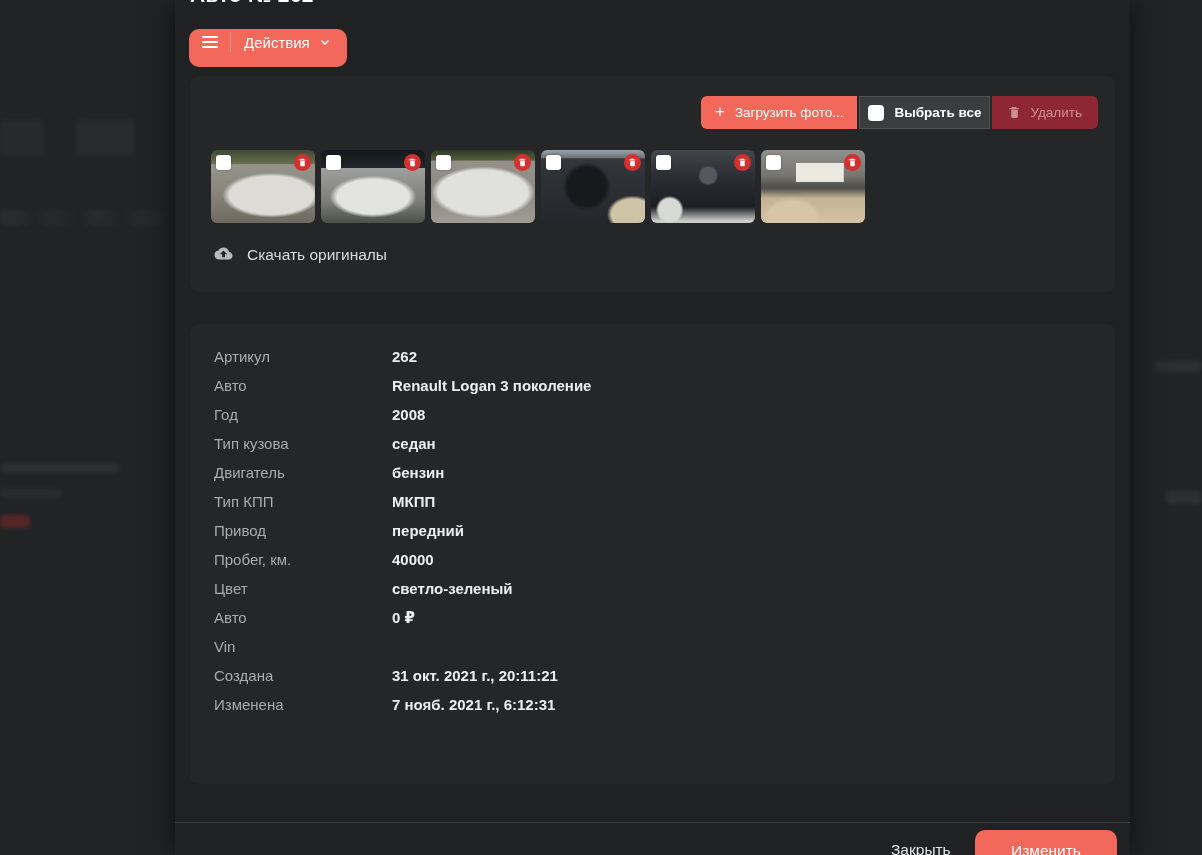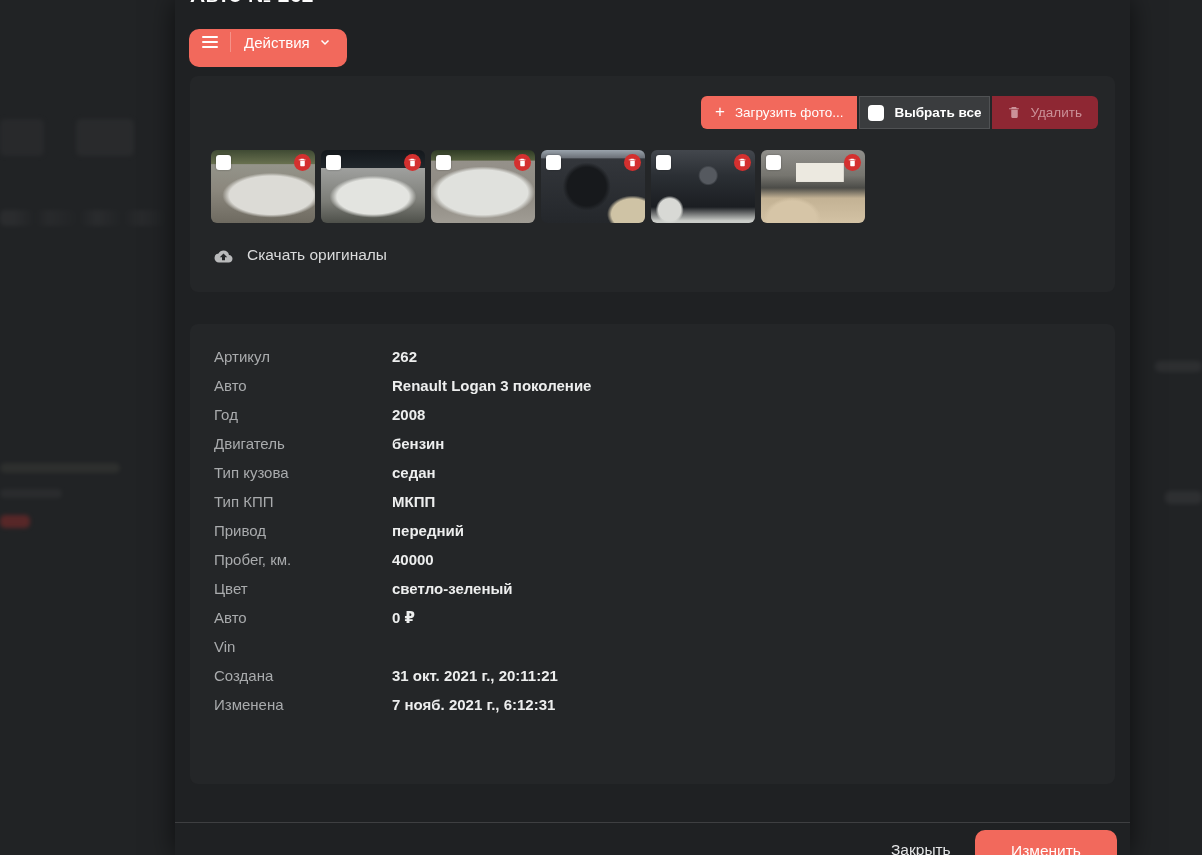--- a/index.html
+++ b/index.html
@@ -59,21 +59,21 @@
      radial-gradient(ellipse 30px 22px at 88% 88%,#cfc3a5 0 70%,rgba(207,195,165,0) 85%),
      linear-gradient(180deg,#9aa3ac 0%,#6b7077 11%,#33363b 12%,#24272b 100%);}
   .thumb[data-variant="v5"]{background:
      radial-gradient(circle 14px at 18% 82%,#d8d9d5 0 80%,rgba(216,217,213,0) 100%),
      radial-gradient(circle 10px at 55% 35%,#55595f 0 80%,rgba(85,89,95,0) 100%),
      linear-gradient(180deg,#43474d 0%,#2b2f34 35%,#1b1e22 78%,#caccc8 97%);}
   .thumb[data-variant="v6"]{background:
      linear-gradient(#ece9e0,#ece9e0) 62% 24%/46% 26% no-repeat,
      radial-gradient(ellipse 34px 26px at 30% 95%,#d6c5a7 0 70%,rgba(214,197,167,0) 85%),
      linear-gradient(180deg,#908f8b 0%,#76756f 35%,#4c4c48 52%,#c3b294 66%,#d3c2a4 100%);}
-  .download-link{position:absolute;left:18px;top:169px;display:flex;align-items:flex-end;gap:14px;
+  .download-link{position:absolute;left:18px;top:169px;display:flex;align-items:flex-start;gap:14px;
      background:none;border:none;color:#dadbdc;font-size:15.5px;cursor:pointer;font-family:inherit;}
   .download-link svg{fill:#b9babb;}
   
   .details-card{top:324px;height:460px;padding:22px 24px;box-sizing:border-box;}
   .drow{display:flex;margin-bottom:7px;line-height:22px;font-size:15px;}
   .dlabel{width:178px;flex:none;color:#a9abad;padding-right:12px;box-sizing:border-box;white-space:pre-line;}
   .dvalue{color:#edeeee;font-weight:700;flex:1;}
   
   .footer-divider{position:absolute;left:0;top:822px;width:955px;height:1px;background:#3e3f41;}
   .btn-close{position:absolute;left:706px;top:832px;height:36px;padding:0 10px;background:none;border:none;
@@ -208,27 +208,27 @@
           <div class="dlabel">Авто</div>
           <div class="dvalue">Renault Logan 3 поколение</div>
         </div>
 
         <div class="drow">
           <div class="dlabel">Год</div>
           <div class="dvalue">2008</div>
         </div>
 
         <div class="drow">
+          <div class="dlabel">Тип кузова</div>
+          <div class="dvalue">седан</div>
+        </div>
+
+        <div class="drow">
           <div class="dlabel">Двигатель</div>
           <div class="dvalue">бензин</div>
-        </div>
-
-        <div class="drow">
-          <div class="dlabel">Тип кузова</div>
-          <div class="dvalue">седан</div>
         </div>
 
         <div class="drow">
           <div class="dlabel">Тип КПП</div>
           <div class="dvalue">МКПП</div>
         </div>
 
         <div class="drow">
           <div class="dlabel">Привод</div>
           <div class="dvalue">передний</div>

